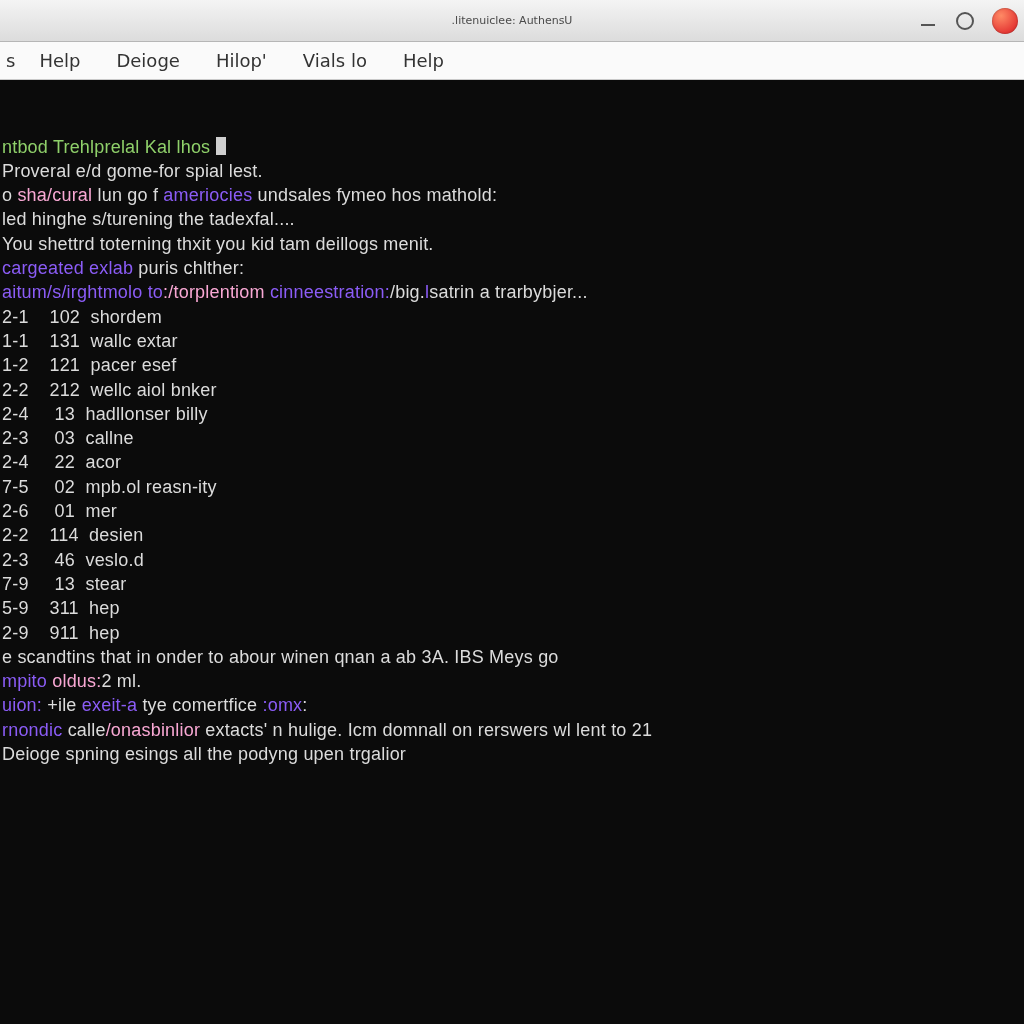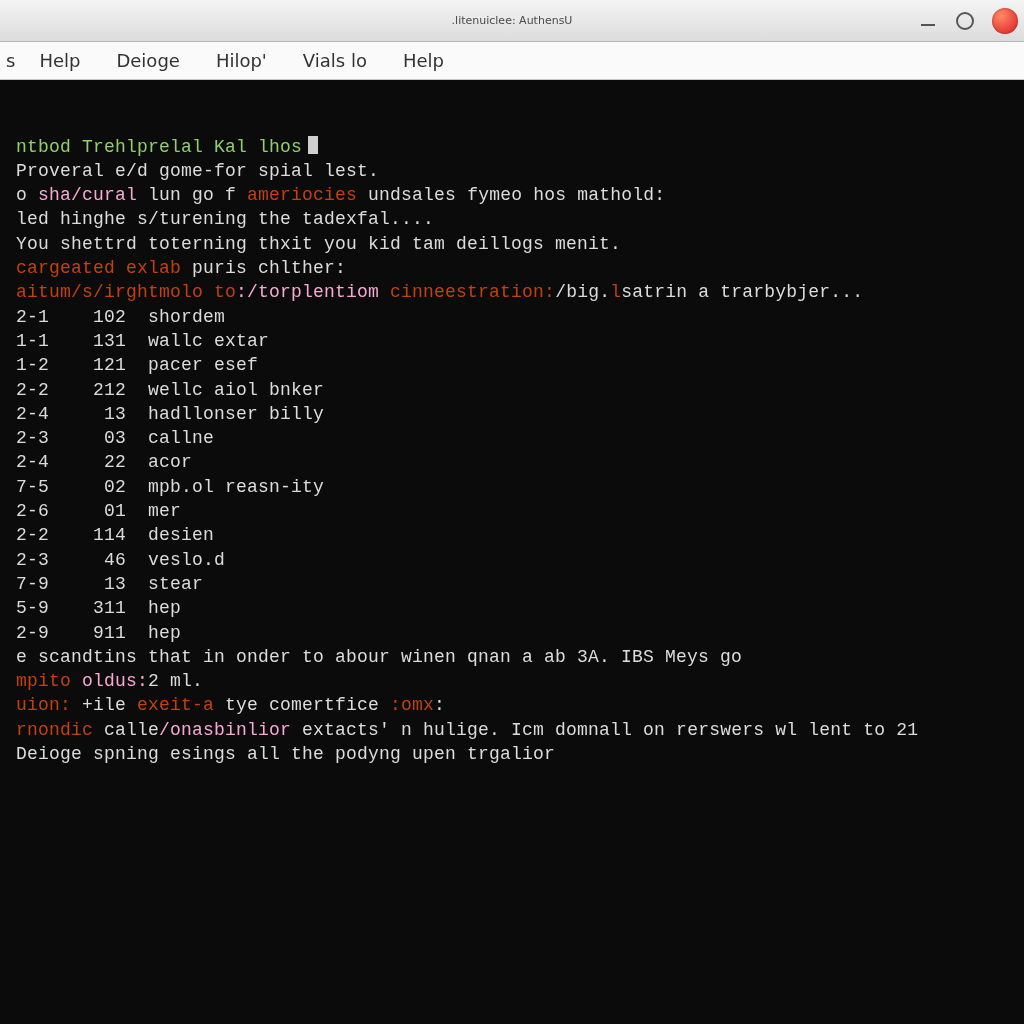--- a/index.html
+++ b/index.html
@@ -55,32 +55,32 @@
     font-size: 18px;
     color: #333;
     cursor: default;
   }
   .menubar .stub { padding: 8px 6px 8px 2px; }
 
   
   .terminal {
     background: #0b0b0b;
     color: #dcdcdc;
-    font-family: Liberation Mono, monospace;
+    font-family: Liberation Sans, sans-serif;
     font-size: 18px;
     line-height: 1.35;
-    padding: 6px 6px 6px 16px;
+    padding: 6px 6px 6px 2px;
     height: calc(1024px - 42px - 38px);
     white-space: pre;
     position: relative;
     letter-spacing: 0.2px;
   }
   .c-green { color: #8fd06a; }
   .c-cyan  { color: #f9a8d4; }
-  .c-mag   { color: #c2410c; }
+  .c-mag   { color: #8b5cf6; }
   .cursor-block {
     display: inline-block;
     width: 10px; height: 18px;
     background: #cfcfcf;
     vertical-align: -2px;
     margin-left: 6px;
   }
 
   .mouse-cursor {
     position: absolute;

